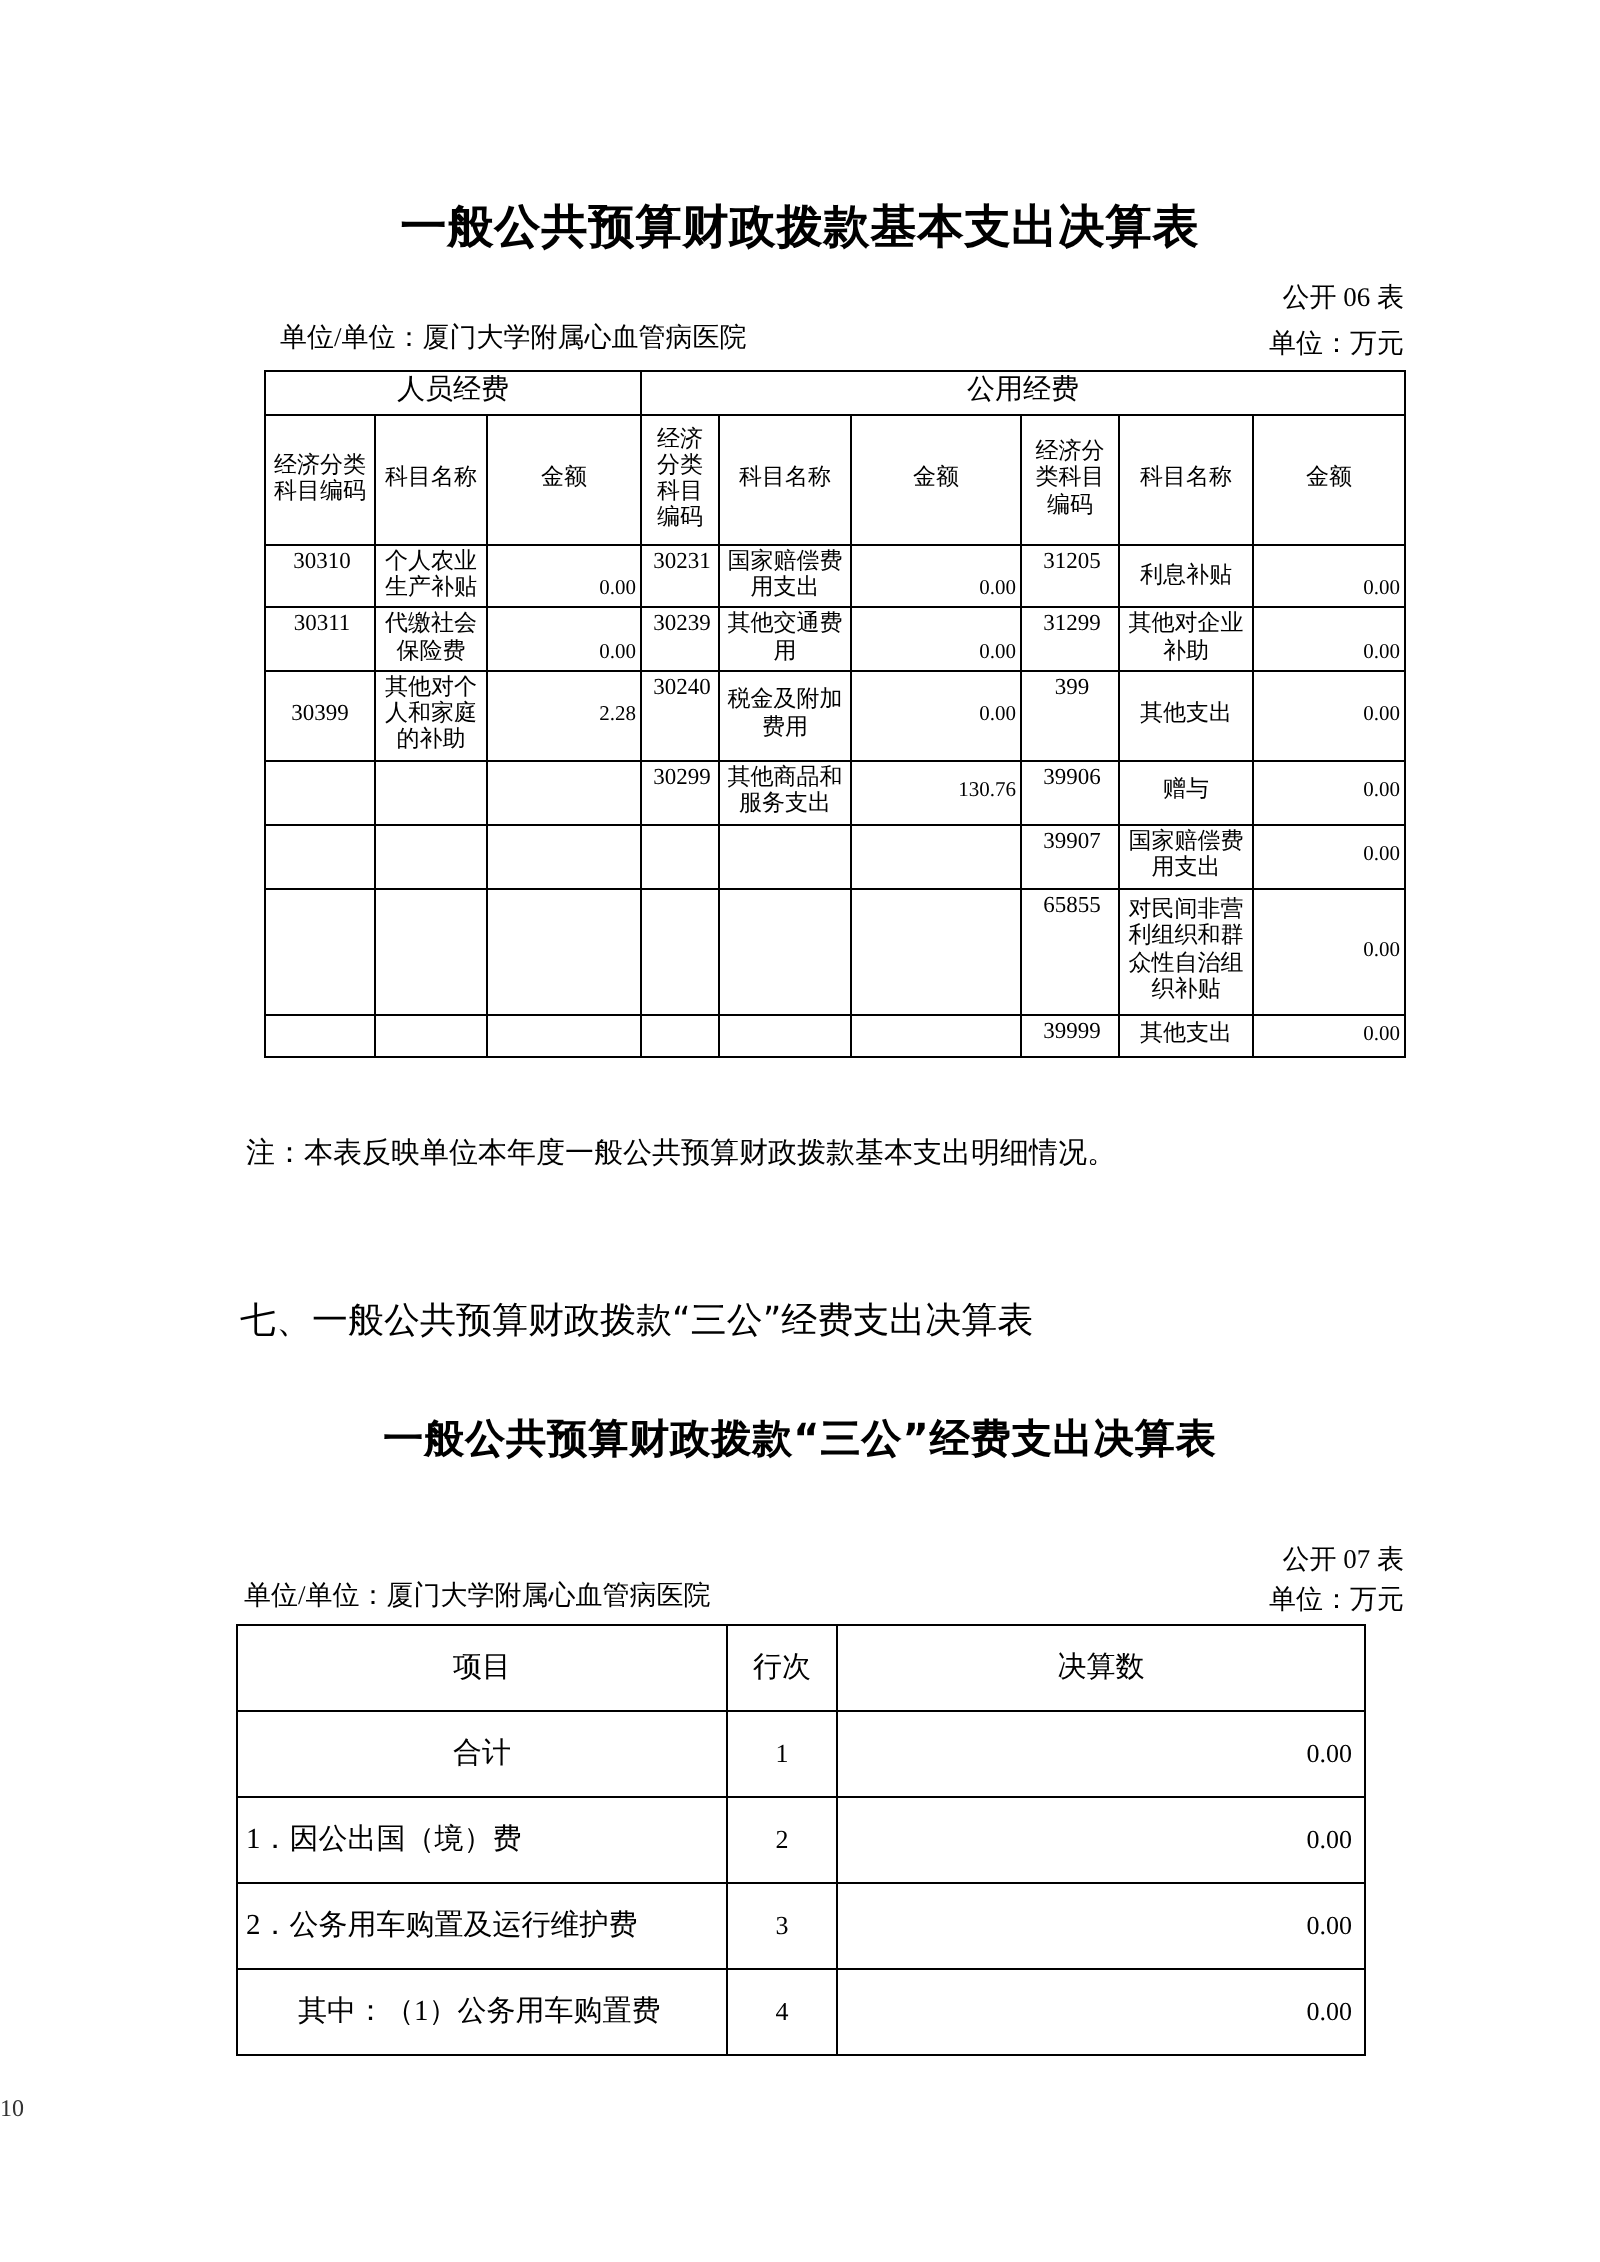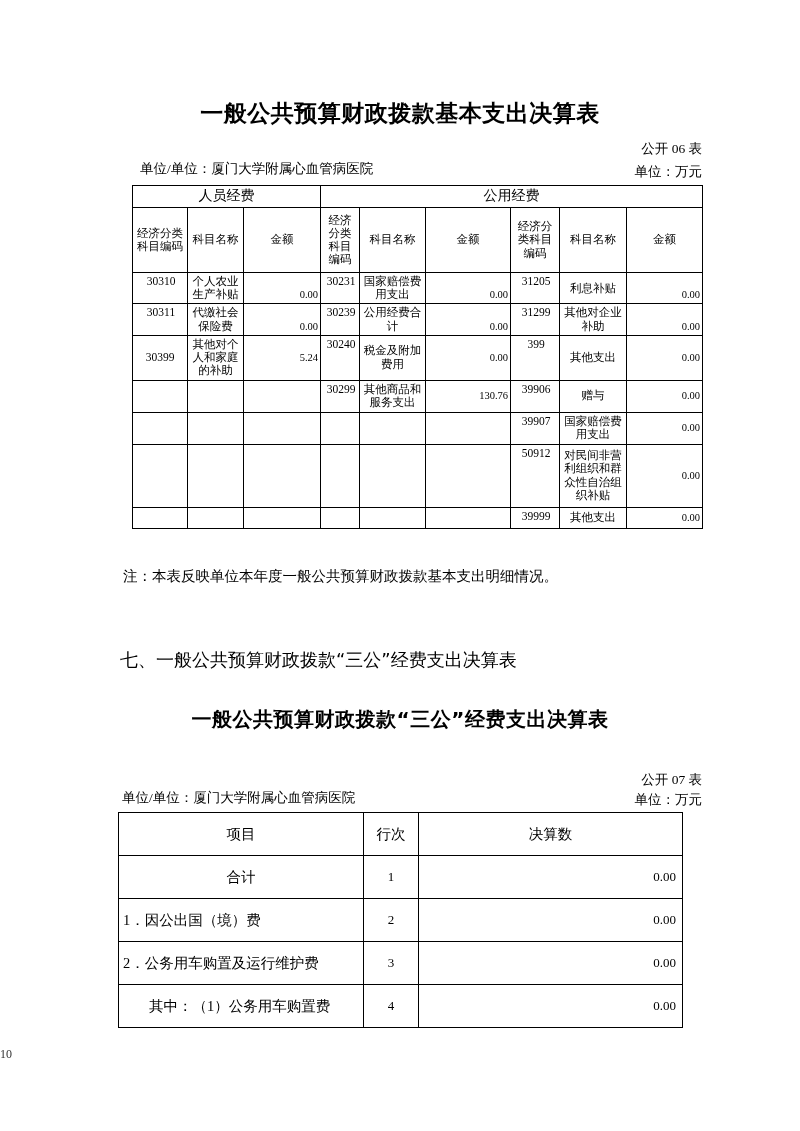--- a/index.html
+++ b/index.html
@@ -230,31 +230,31 @@
         <td class="code">31205</td>
         <td class="name">利息补贴</td>
         <td class="amt">0.00</td>
       </tr>
 
       <tr style="height:31px">
         <td class="code">30311</td>
         <td class="name">代缴社会保险费</td>
         <td class="amt">0.00</td>
         <td class="code">30239</td>
-        <td class="name">公用经费合计</td>
+        <td class="name">其他交通费用</td>
         <td class="amt">0.00</td>
         <td class="code">31299</td>
         <td class="name">其他对企业补助</td>
         <td class="amt">0.00</td>
       </tr>
 
       <tr style="height:44px">
         <td class="code-mid">30399</td>
         <td class="name">其他对个人和家庭的补助</td>
-        <td class="amt-mid">5.24</td>
+        <td class="amt-mid">2.28</td>
         <td class="code">30240</td>
         <td class="name">税金及附加费用</td>
         <td class="amt-mid">0.00</td>
         <td class="code">399</td>
         <td class="name">其他支出</td>
         <td class="amt-mid">0.00</td>
       </tr>
 
       <tr style="height:32px">
         <td class="code"></td>
@@ -280,21 +280,21 @@
         <td class="amt-mid">0.00</td>
       </tr>
 
       <tr style="height:63px">
         <td class="code blank"></td>
         <td class="name blank"></td>
         <td class="amt blank"></td>
         <td class="code blank"></td>
         <td class="name blank"></td>
         <td class="amt blank"></td>
-        <td class="code">50912</td>
+        <td class="code">65855</td>
         <td class="name">对民间非营利组织和群众性自治组织补贴</td>
         <td class="amt-mid">0.00</td>
       </tr>
 
       <tr style="height:21px">
         <td class="code blank"></td>
         <td class="name blank"></td>
         <td class="amt blank"></td>
         <td class="code blank"></td>
         <td class="name blank"></td>

